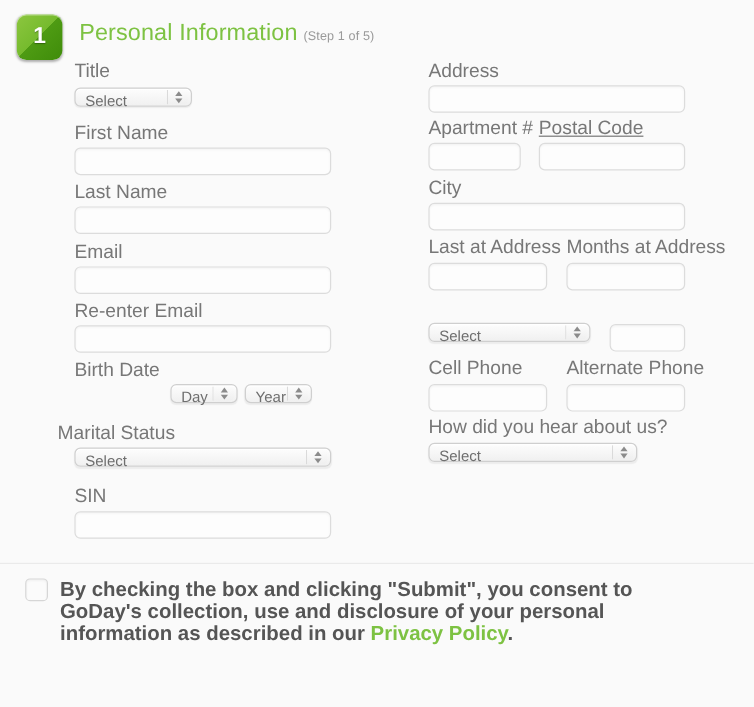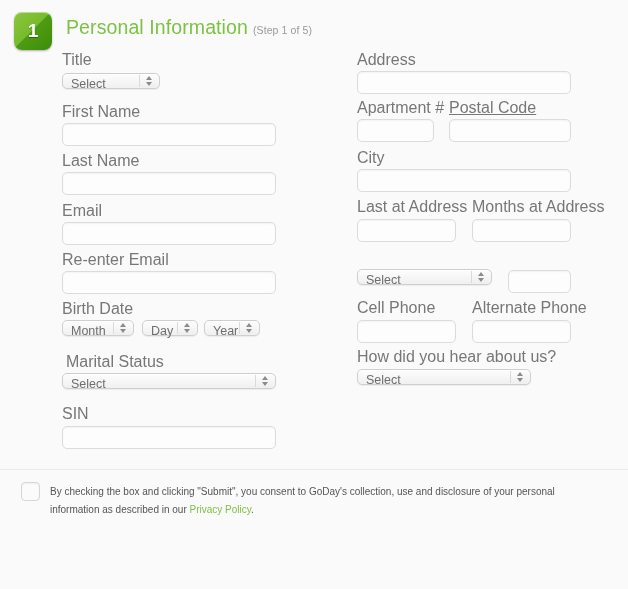--- a/index.html
+++ b/index.html
@@ -60,21 +60,21 @@
 
   
   .divider{position:absolute;left:0;top:469px;width:628px;height:1px;background:#eaeaea;}
   .chk{
     position:absolute;left:21px;top:482px;width:19px;height:19px;box-sizing:border-box;
     background:#fbfbfb;border:1px solid #d6d6d6;border-radius:4px;
     box-shadow:inset 0 1px 2px rgba(0,0,0,.05);
   }
   .consent{
     position:absolute;left:50px;top:483px;width:510px;
-    font-size:10px;line-height:18px;color:#555;
+    font-size:17px;line-height:18px;color:#555;font-weight:bold;
   }
   .consent a{color:#7dc242;text-decoration:none;}
 
   
   .next{
     position:absolute;left:500px;top:529px;width:75px;height:25px;
     border-radius:5px;cursor:pointer;
     background:linear-gradient(to bottom,#f9a227 0%,#f58a16 45%,#ef7209 55%,#f7922a 100%);
     box-shadow:0 1px 2px rgba(0,0,0,.28), inset 0 1px 0 rgba(255,255,255,.45);
     color:#fff;font-size:11.5px;font-weight:bold;letter-spacing:.6px;
@@ -109,43 +109,36 @@
   <div class="lbl" style="left:62px;top:154px;">Last Name</div>
   <div class="inp" style="left:62px;top:172px;width:214px;"></div>
 
   <div class="lbl" style="left:62px;top:204px;">Email</div>
   <div class="inp" style="left:62px;top:222px;width:214px;"></div>
 
   <div class="lbl" style="left:62px;top:253px;">Re-enter Email</div>
   <div class="inp" style="left:62px;top:271px;width:214px;"></div>
 
   <div class="lbl" style="left:62px;top:302px;">Birth Date</div>
-  <div class="sel" style="left:62px;top:320px;width:72px;">
-    <span class="txt">Month</span>
-    <span class="stp">
-        <i class="up"></i>
-        <i class="dn"></i>
-      </span>
-  </div>
   <div class="sel" style="left:142px;top:320px;width:56px;">
     <span class="txt">Day</span>
     <span class="stp">
         <i class="up"></i>
         <i class="dn"></i>
       </span>
   </div>
   <div class="sel" style="left:204px;top:320px;width:56px;">
     <span class="txt">Year</span>
     <span class="stp">
         <i class="up"></i>
         <i class="dn"></i>
       </span>
   </div>
 
-  <div class="lbl" style="left:66px;top:355px;">Marital Status</div>
+  <div class="lbl" style="left:48px;top:355px;">Marital Status</div>
   <div class="sel" style="left:62px;top:373px;width:214px;">
     <span class="txt">Select</span>
     <span class="stp">
         <i class="up"></i>
         <i class="dn"></i>
       </span>
   </div>
 
   <div class="lbl" style="left:62px;top:407px;">SIN</div>
   <div class="inp" style="left:62px;top:426px;width:214px;"></div>

